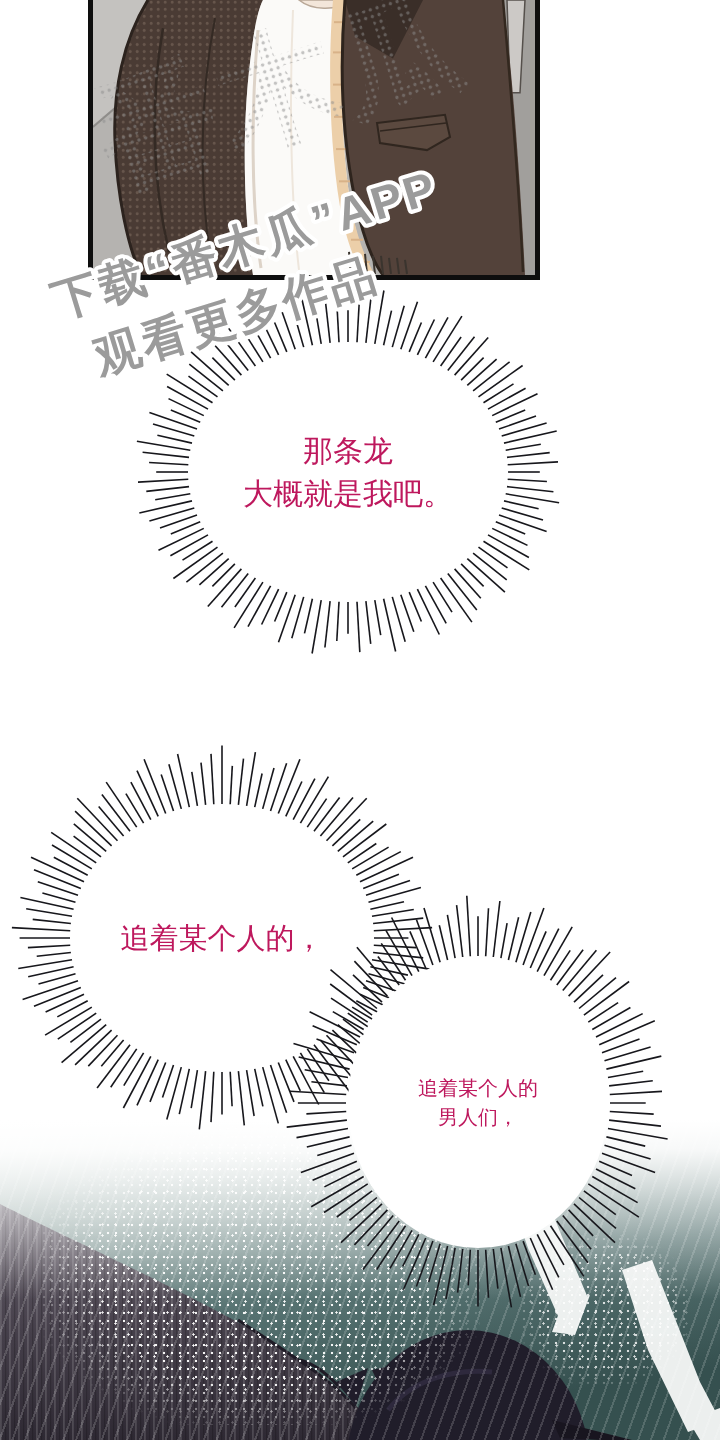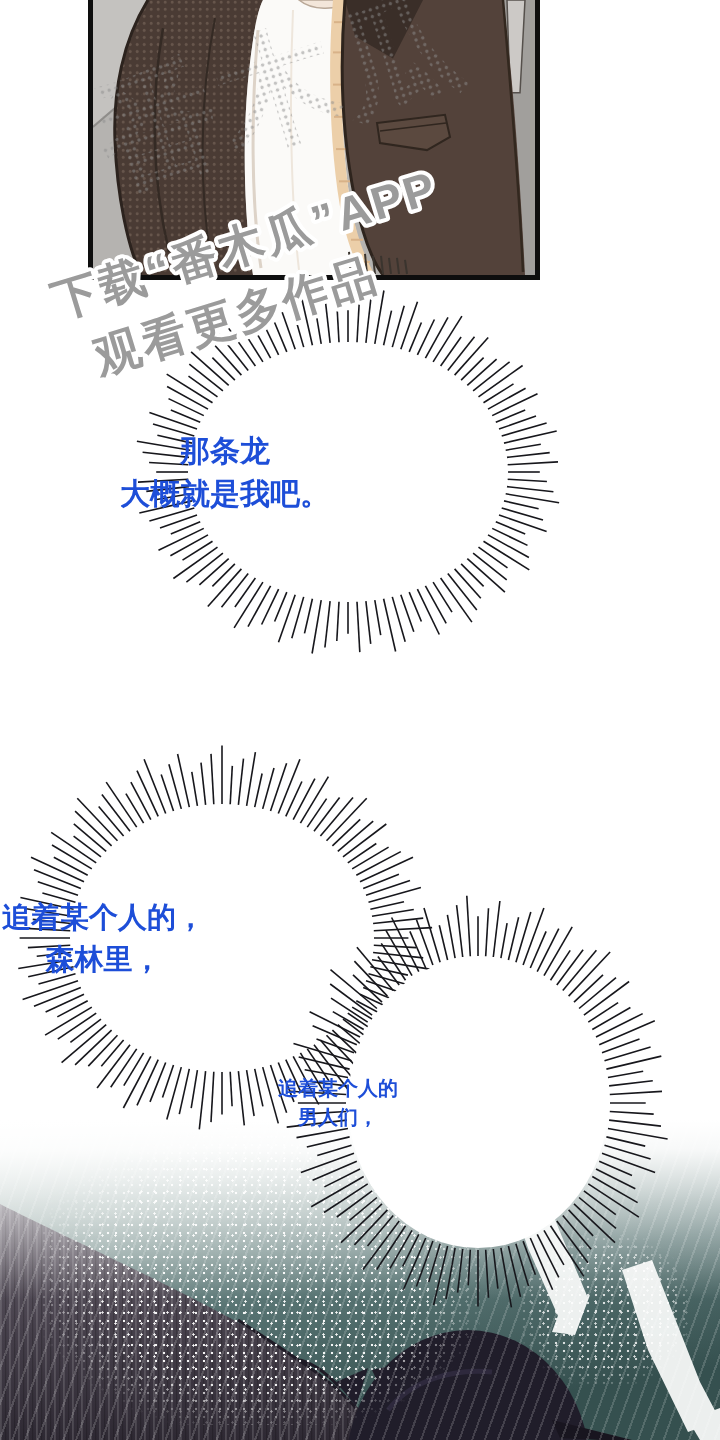--- a/index.html
+++ b/index.html
@@ -11,22 +11,22 @@
   .panel{
     position:absolute;left:88px;top:0;width:452px;height:280px;
     border:5px solid #0e0e0e;border-top:none;box-sizing:border-box;
     background:#b5b3b0;overflow:hidden;
   }
   .panel svg{position:absolute;left:0;top:0;width:100%;height:100%;}
   
   .bubble{position:absolute;z-index:3;}
   .bubble svg{position:absolute;inset:0;width:100%;height:100%;stroke:#17171c;stroke-width:1.6;}
   .bubble .bubble-text{
-    position:absolute;inset:0;display:flex;align-items:center;justify-content:flex-start;
-    text-align:center;font-weight:700;color:#1d4ed8;font-size:30px;line-height:1.45;
+    position:absolute;inset:0;display:flex;align-items:center;justify-content:center;
+    text-align:center;font-weight:400;color:#be185d;font-size:30px;line-height:1.45;
     white-space:nowrap;
   }
   .bubble .bubble-text span{display:block;}
   
   .scene{position:absolute;left:0;top:1120px;width:720px;height:320px;z-index:1;overflow:hidden;}
   .scene svg{position:absolute;inset:0;width:100%;height:100%;}
   .scene .diag{
     position:absolute;inset:0;
     background:repeating-linear-gradient(110deg,rgba(255,255,255,.16) 0 2px,rgba(255,255,255,0) 2px 12px);
   }
@@ -359,21 +359,20 @@
       <line x1="366.5" y1="166.2" x2="418.9" y2="151.6"></line>
       <line x1="368.4" y1="173.2" x2="402.0" y2="165.8"></line>
       <line x1="370.0" y1="180.3" x2="411.8" y2="173.5"></line>
       <line x1="371.1" y1="187.5" x2="421.2" y2="182.1"></line>
       <line x1="371.8" y1="194.7" x2="430.1" y2="191.6"></line>
       <ellipse cx="220" cy="202" rx="150" ry="132" fill="#ffffff" stroke="none"></ellipse>
     </svg>
   <div class="bubble-text" style="font-size:29px;">
     <div>
       <span>追着某个人的，</span>
-      <span>森林里，</span>
     </div>
   </div>
 </div>
 
 <div class="bubble" style="left: 278px; top: 888px; width: 400px; height: 430px;">
   <svg viewBox="0 0 400 430">
       <line x1="332.0" y1="215.0" x2="367.7" y2="215.0"></line>
       <line x1="331.8" y1="223.5" x2="375.7" y2="226.1"></line>
       <line x1="331.1" y1="232.1" x2="383.0" y2="238.1"></line>
       <line x1="330.0" y1="240.5" x2="389.6" y2="251.0"></line>

